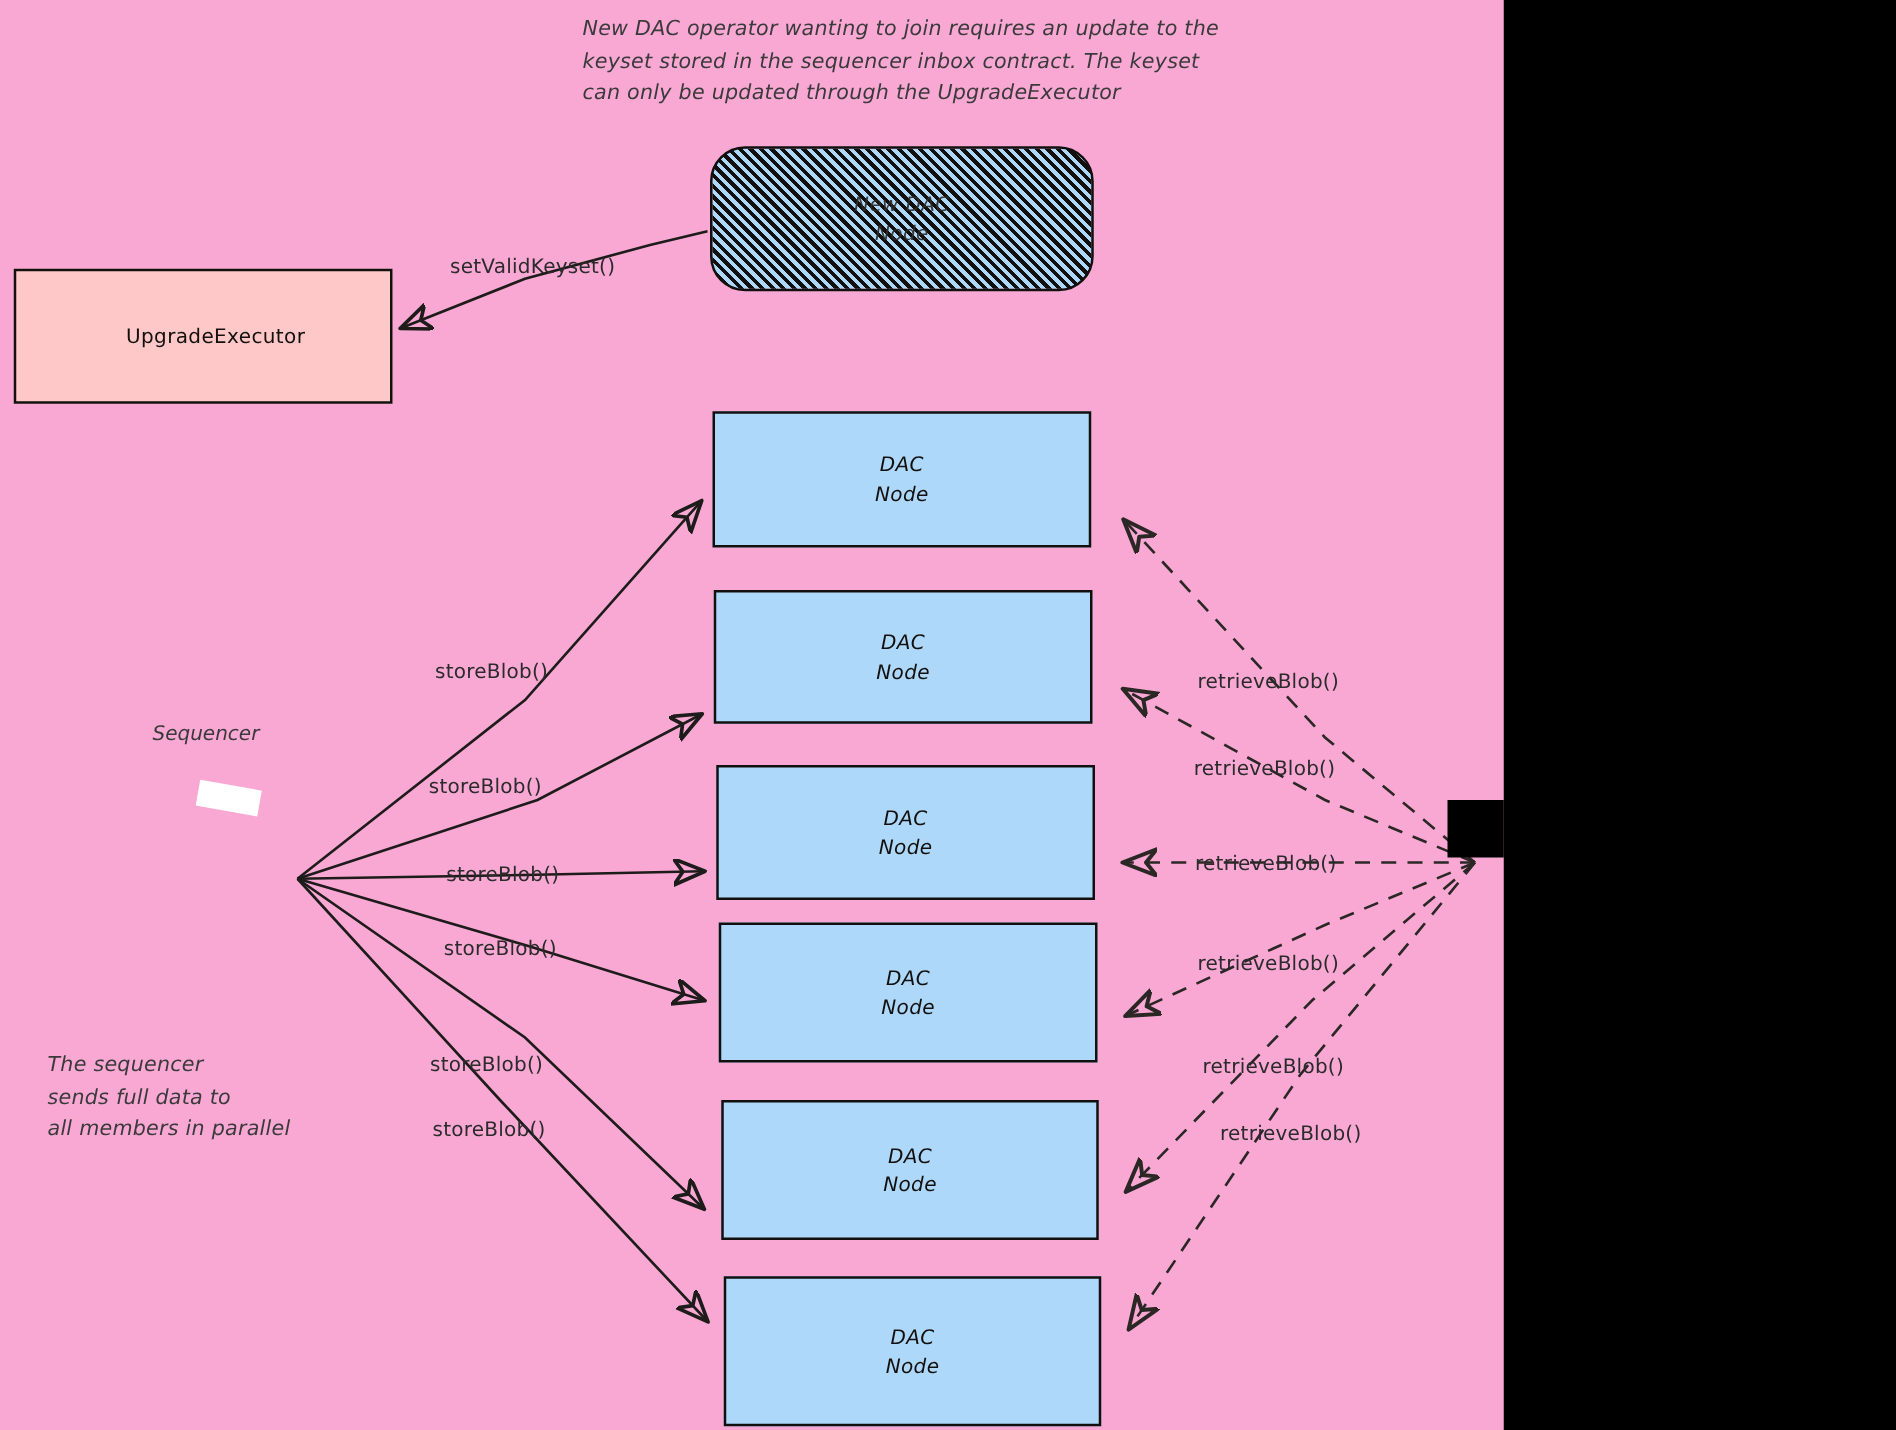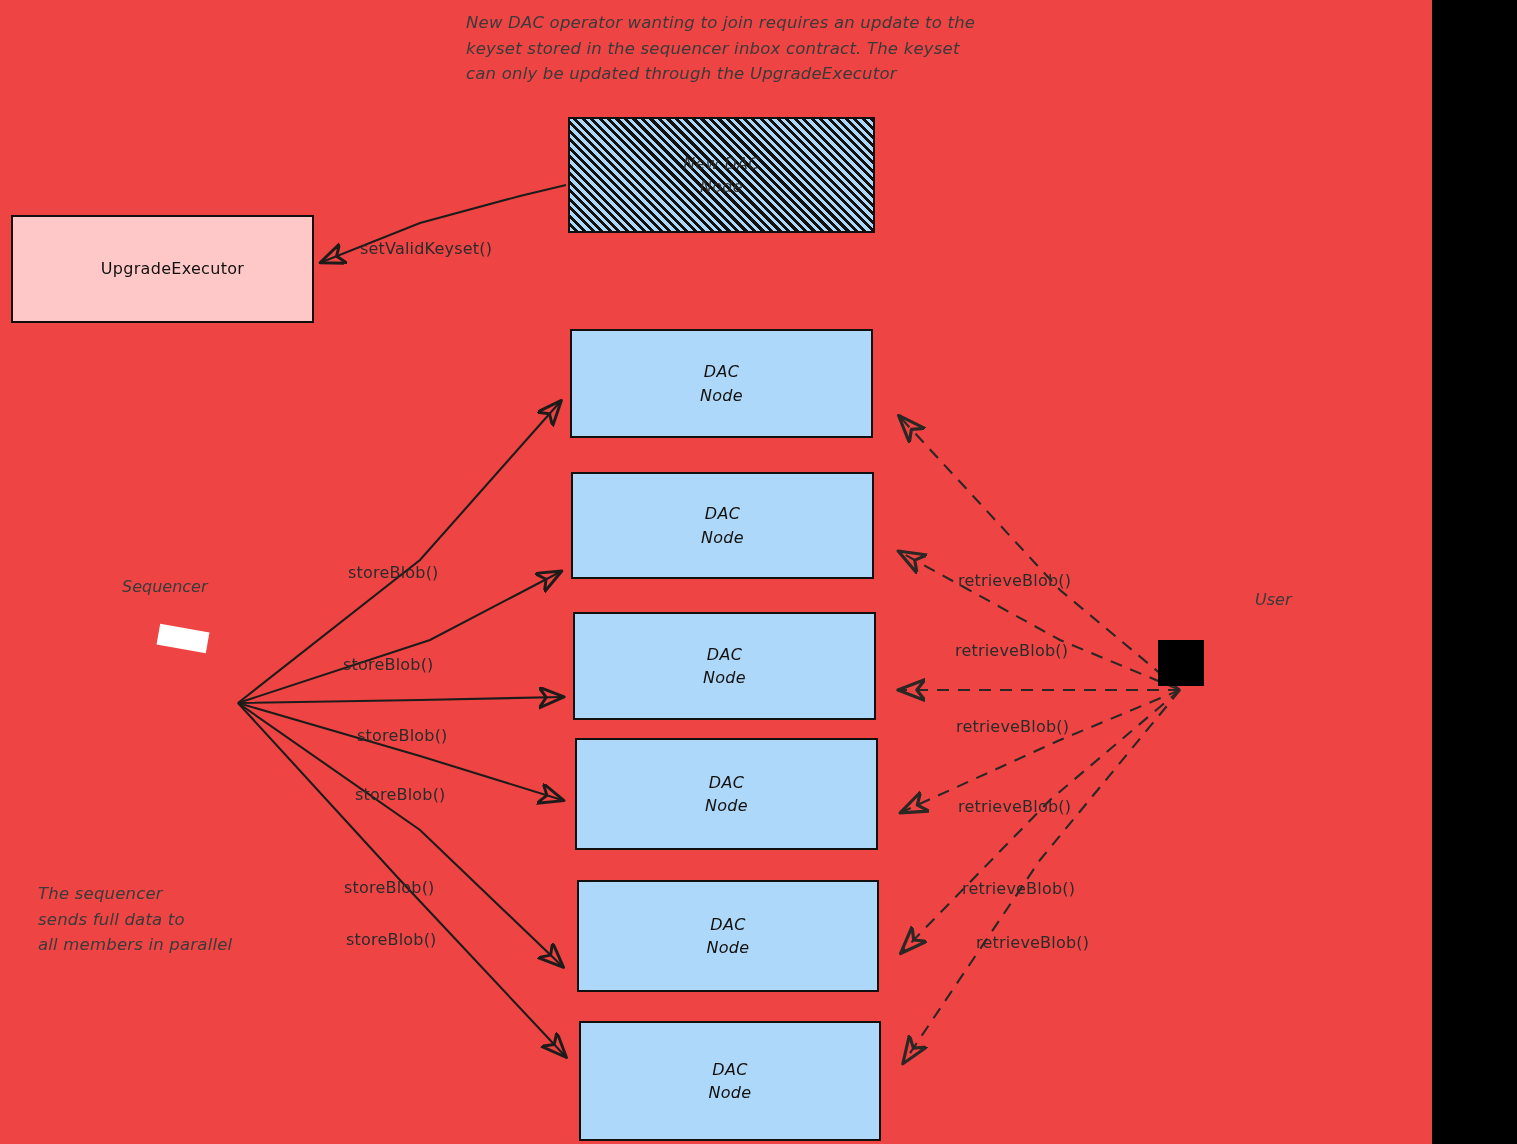--- a/index.html
+++ b/index.html
@@ -2,23 +2,23 @@
 <html><head>
 <meta charset="utf-8">
 <style>
   html, body {
     margin: 0;
     padding: 0;
     background: #000000;
   }
   #canvas {
     position: relative;
-    width: 1432px;
+    width: 1203px;
     height: 1144px;
-    background: #ef4444;
+    background: #f9a8d4;
     overflow: hidden;
     font-family: "DejaVu Sans", sans-serif;
   }
   svg.layer {
     position: absolute;
     left: 0;
     top: 0;
     width: 1517px;
     height: 1144px;
     pointer-events: none;
@@ -43,39 +43,39 @@
   .dac-node {
     background: #aed8f9;
   }
   .new-dac-node {
     background:
       repeating-linear-gradient(
         45deg,
         #aed8f9 0px, #aed8f9 3px,
         #12100e 3px, #12100e 6px
       );
+    border-radius: 28px;
   }
   .new-dac-node .line {
     color: #2e2b28;
     opacity: .92;
   }
   .upgrade-executor {
     background: #ffc8c8;
   }
   .upgrade-executor .line {
     font-style: normal;
     font-size: 16px;
   }
   .edge-label {
     position: absolute;
     color: #2b2b2b;
     font-size: 16px;
     white-space: nowrap;
     letter-spacing: .2px;
-    margin-top: 36px;
   }
   .note {
     position: absolute;
     color: #3a3a3a;
     font-size: 16.5px;
     line-height: 1.55;
     letter-spacing: .2px;
     font-style: italic;
     white-space: pre-line;
   }
@@ -192,17 +192,17 @@
   <div class="edge-label" style="left:958px; top:535px;">retrieveBlob()</div>
   <div class="edge-label" style="left:955px; top:605px;">retrieveBlob()</div>
   <div class="edge-label" style="left:956px; top:681px;">retrieveBlob()</div>
   <div class="edge-label" style="left:958px; top:761px;">retrieveBlob()</div>
   <div class="edge-label" style="left:962px; top:843px;">retrieveBlob()</div>
   <div class="edge-label" style="left:976px; top:897px;">retrieveBlob()</div>
 
   <div class="actor-label" style="left:1255px; top:590px;text-align:right;">User</div>
   <div class="user-glyph" style="left:1158px; top:640px; width:46px; height:46px;"></div>
 
-  <div class="note" style="left:38px; top:881px; width:260px;">The sequencer
+  <div class="note" style="left:38px; top:839px; width:260px;">The sequencer
 sends full data to
 all members in parallel</div>
 
 </div>
 
 </body></html>

